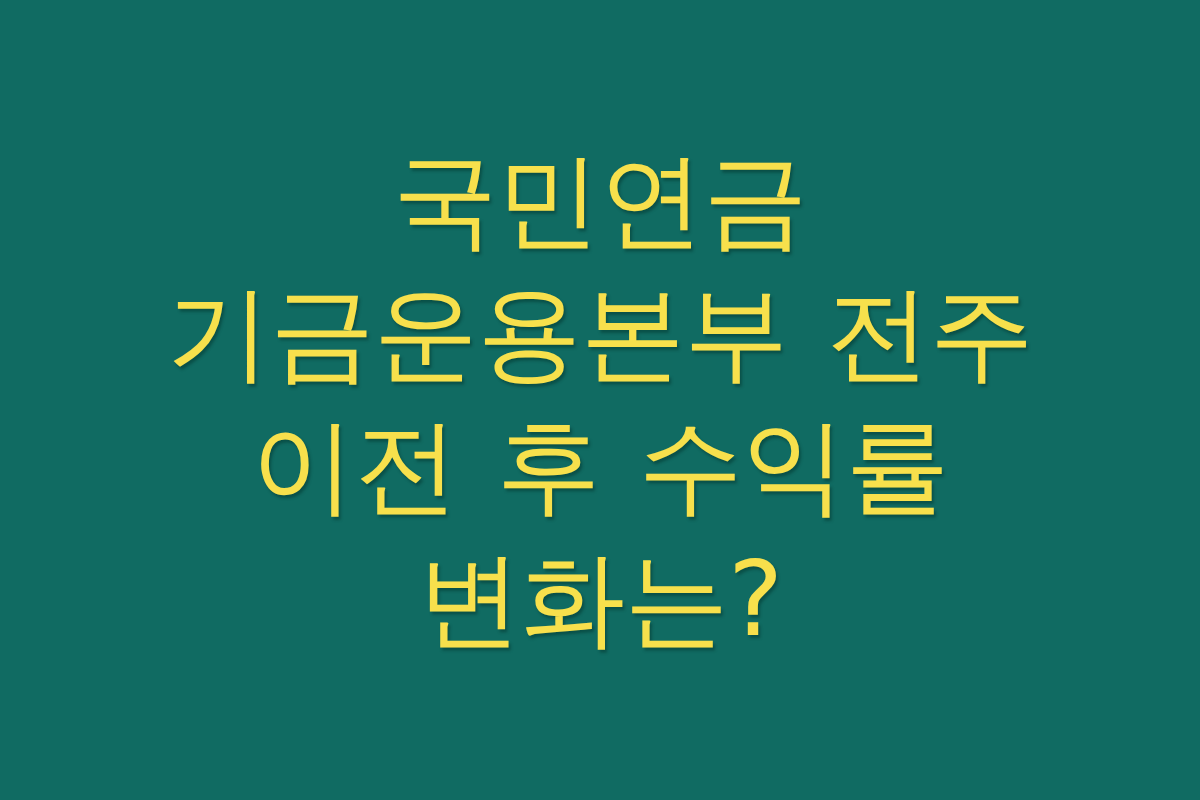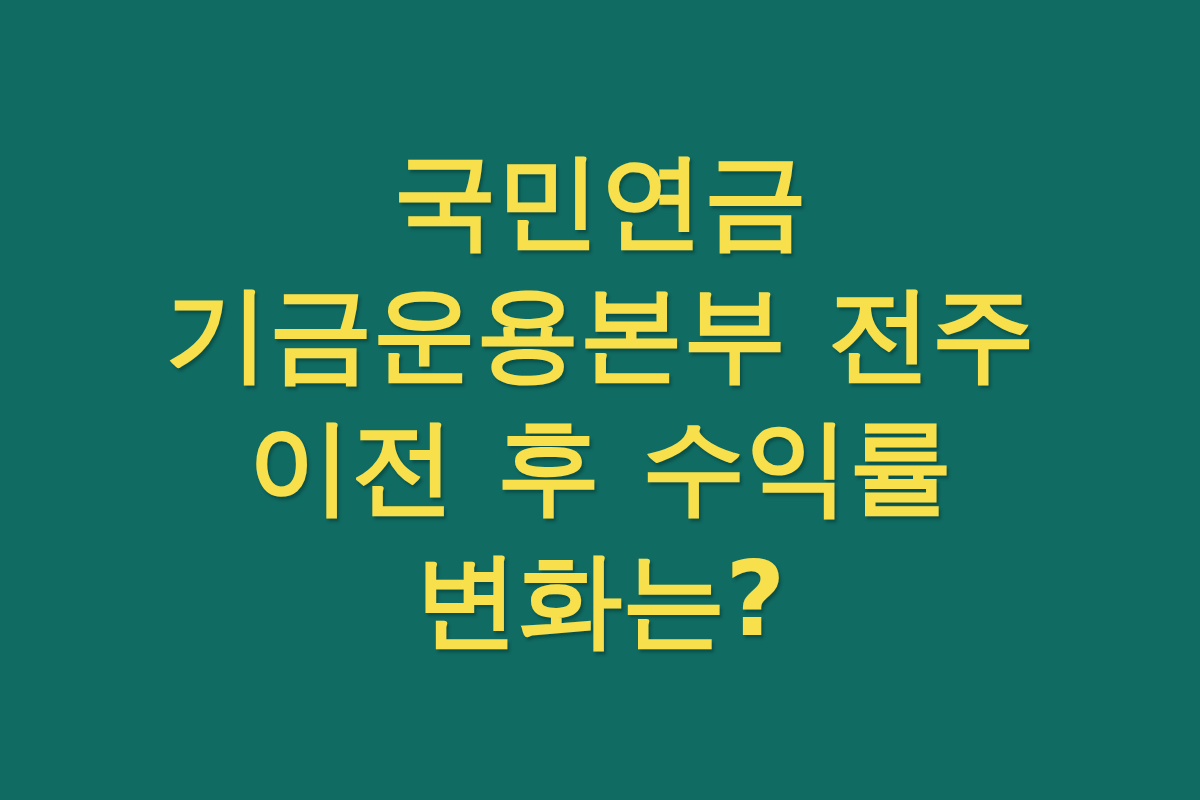--- a/index.html
+++ b/index.html
@@ -33,21 +33,21 @@
     box-sizing: border-box;
     display: block;
     text-align: center;
   }
 
   .headline {
     margin: 0;
     padding: 0;
     font-family: "DejaVu Sans", "Liberation Sans", sans-serif;
     font-size: 104px;
-    font-weight: 700;
+    font-weight: 400;
     line-height: 1.28;
     letter-spacing: -0.5px;
     word-spacing: 6px;
     color: #F7E04C;
     text-align: center;
     text-shadow: 2px 3px 3px rgba(3, 46, 41, 0.45);
     word-break: keep-all;
     overflow-wrap: break-word;
     -webkit-font-smoothing: antialiased;
   }

